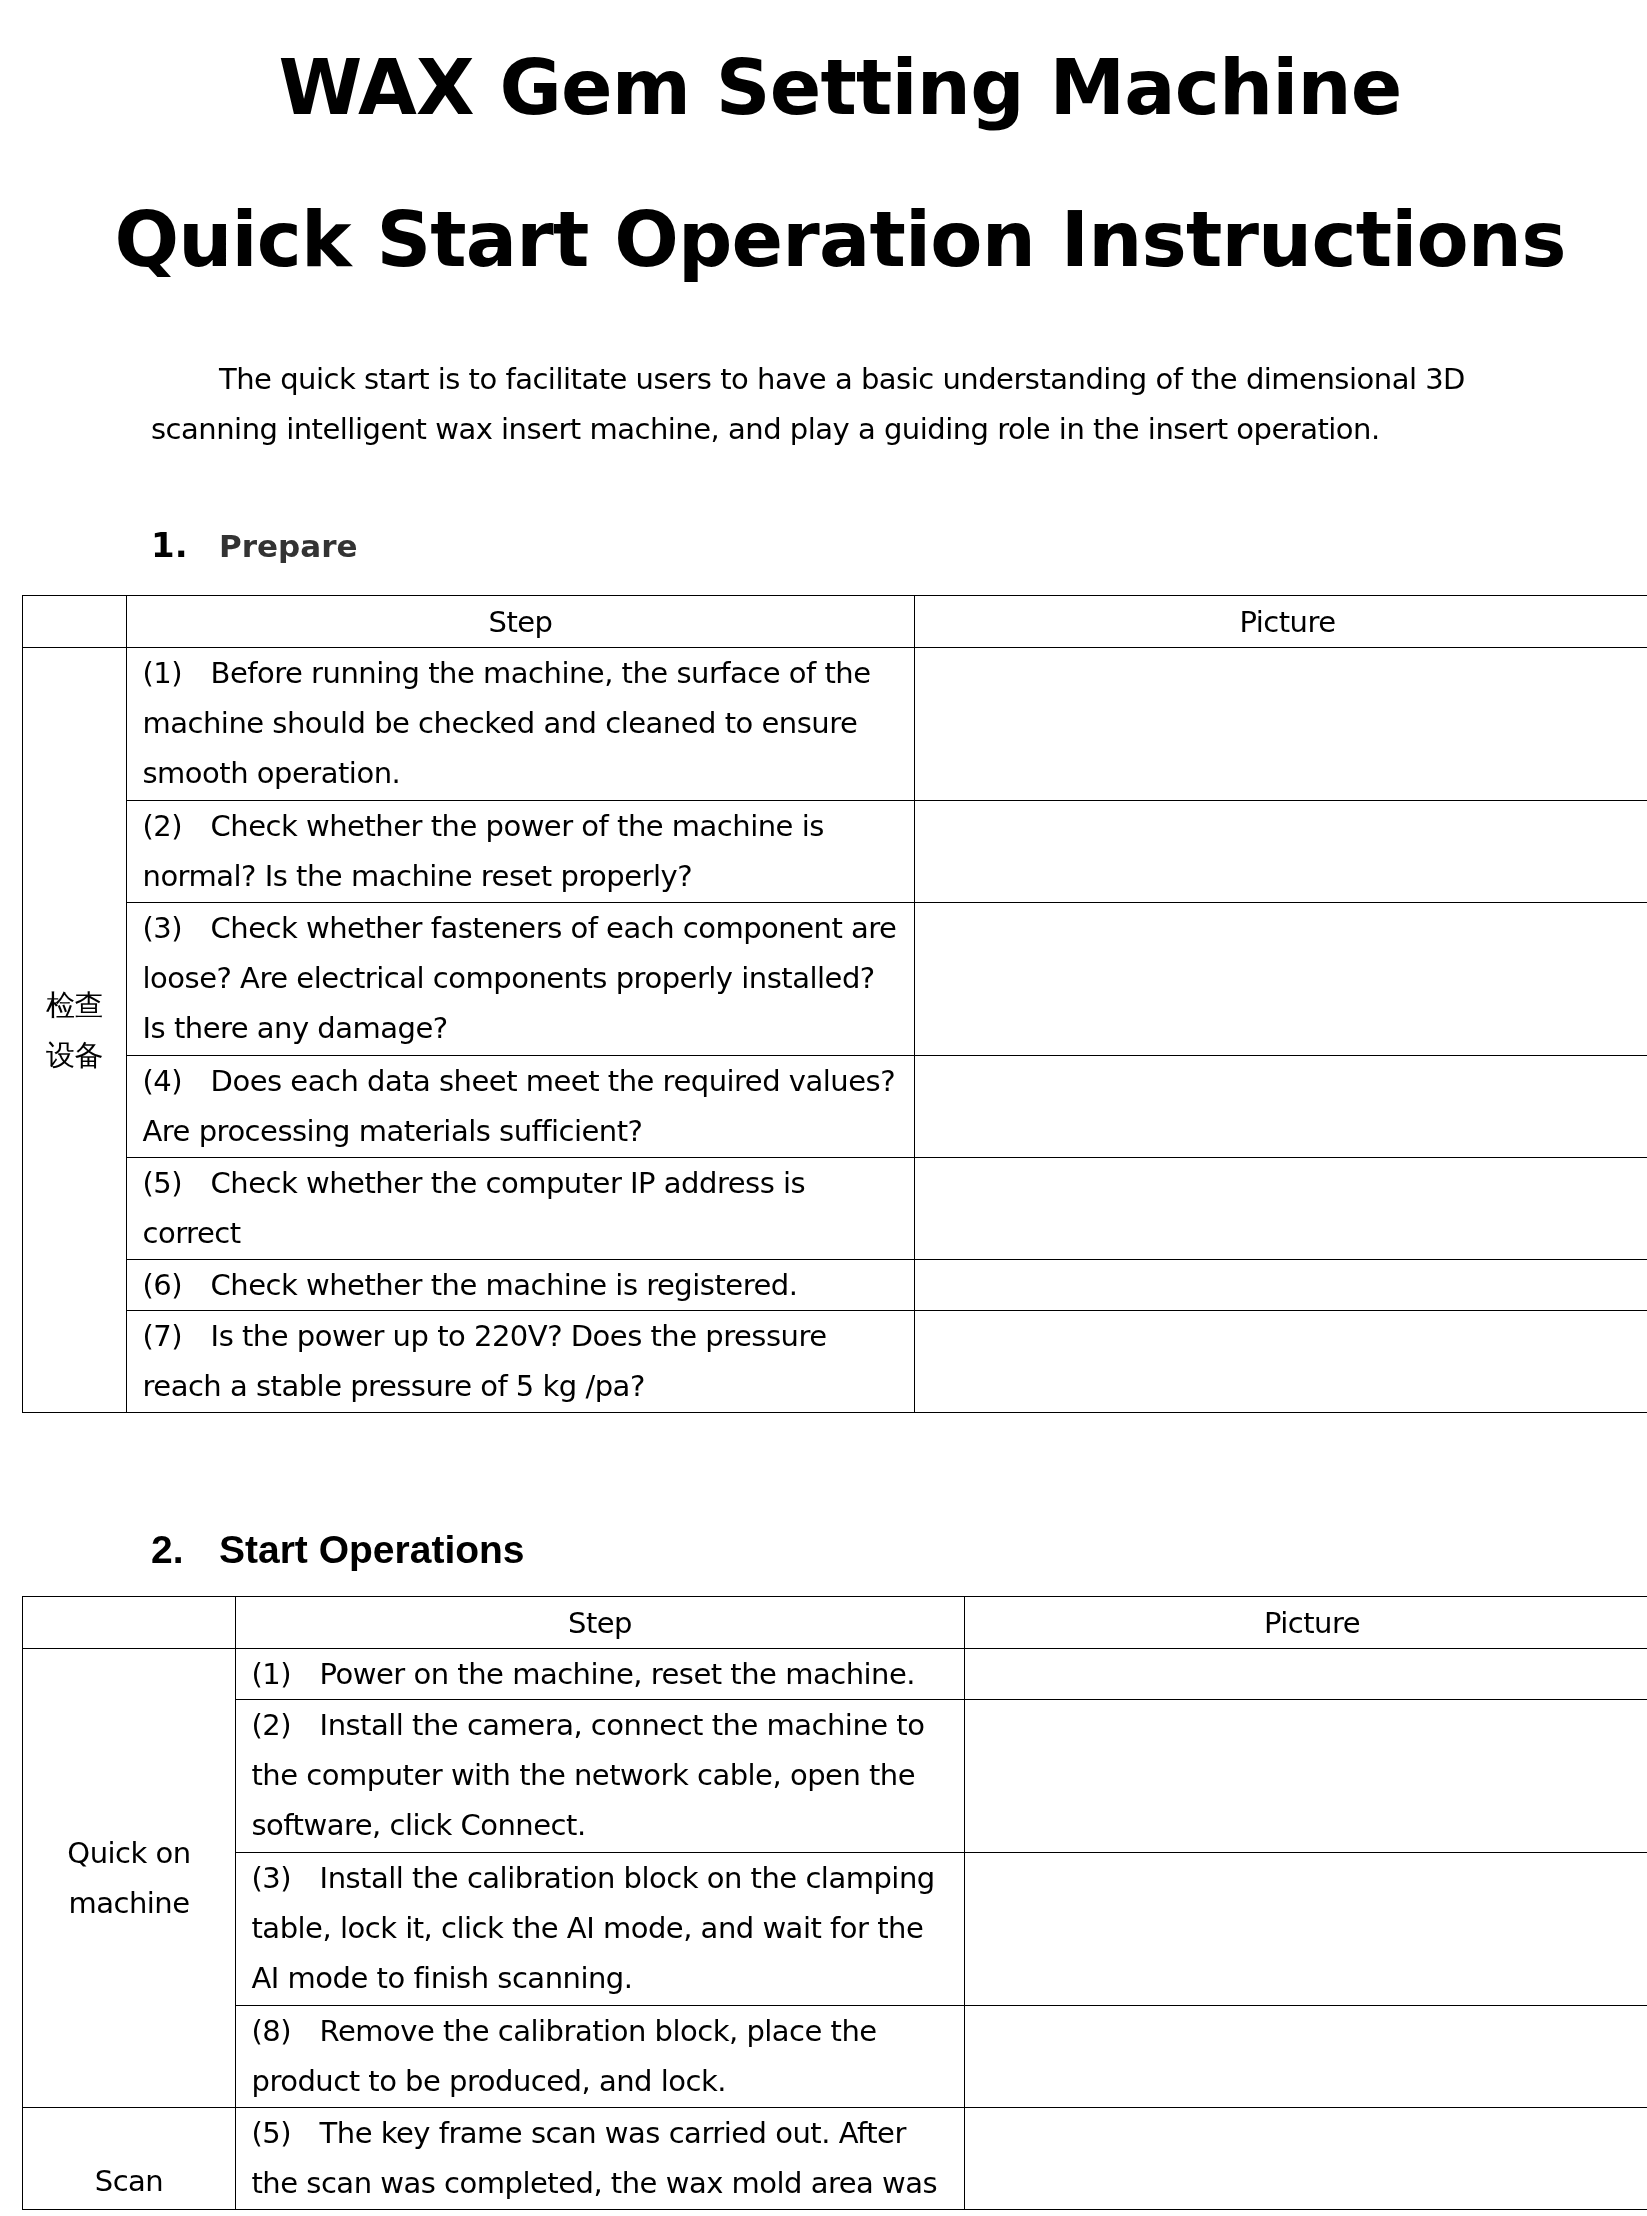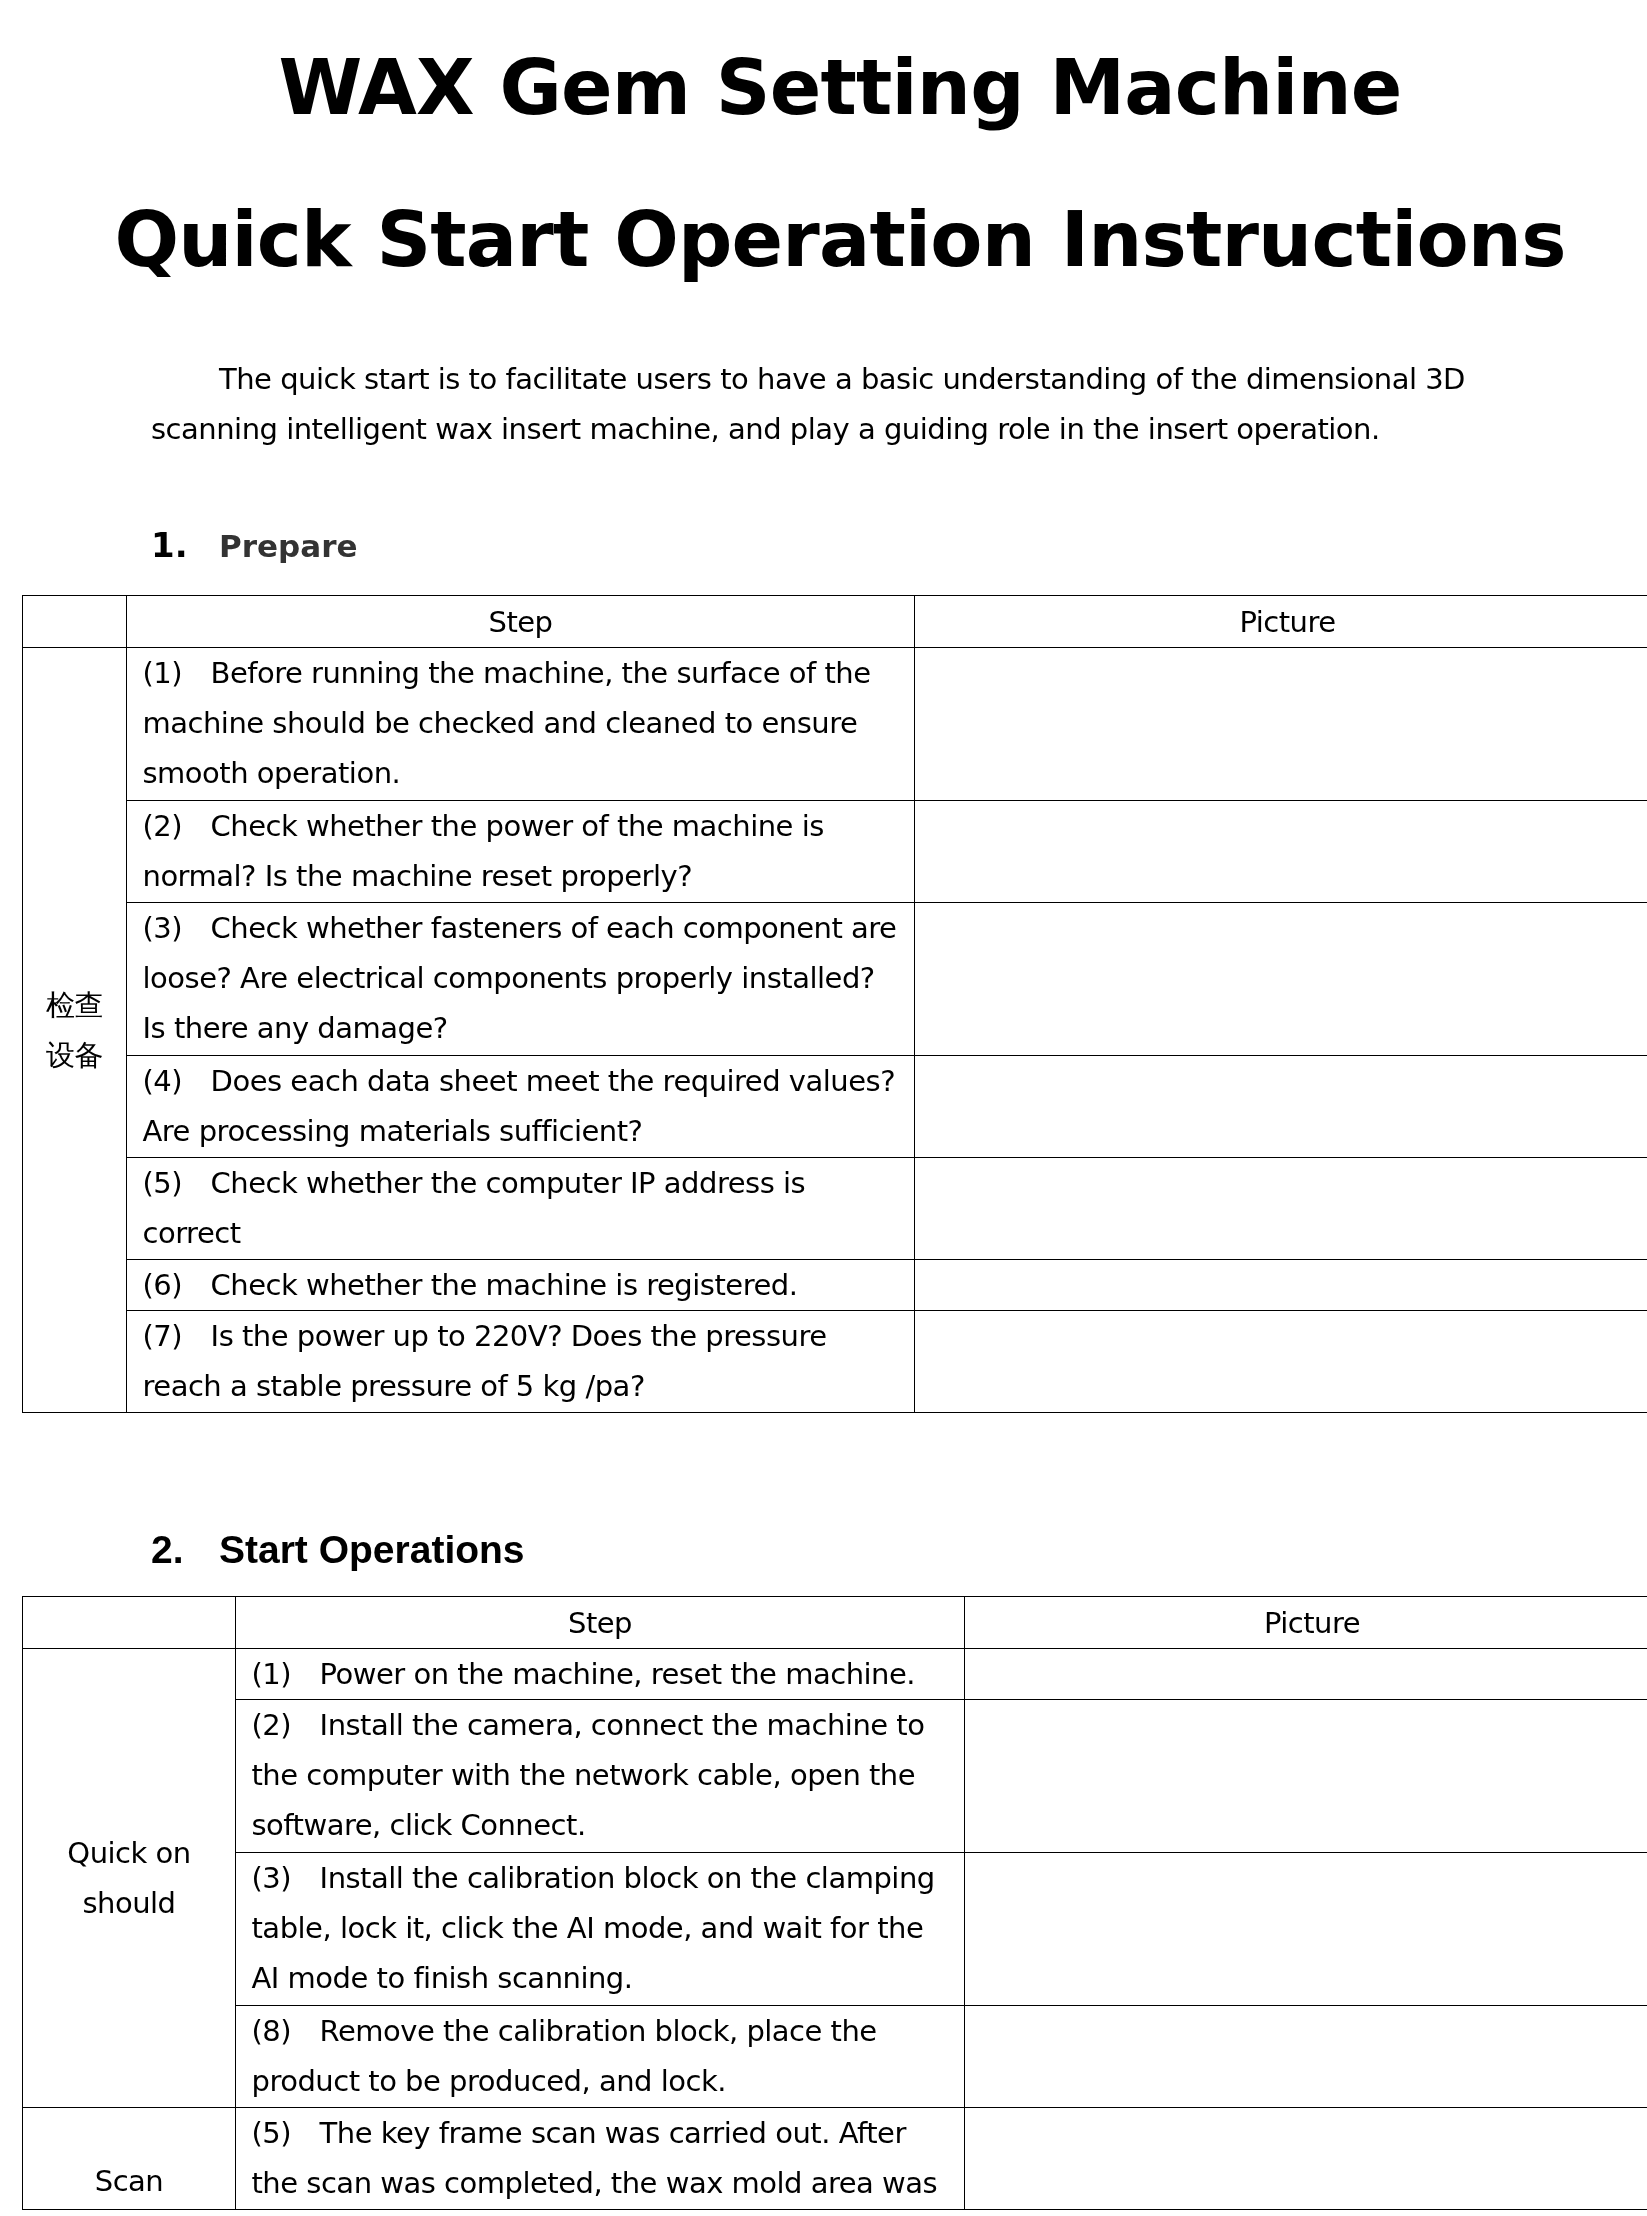--- a/index.html
+++ b/index.html
@@ -119,21 +119,21 @@
   </colgroup>
   <tbody>
       <tr>
     <th></th>
     <th>Step</th>
     <th>Picture</th>
   </tr>
   <tr class="r1">
     <td class="group" rowspan="4">
       <span>Quick on</span><br>
-      <span>should</span>
+      <span>machine</span>
     </td>
     <td>(1) Power on the machine, reset the machine.</td>
     <td class="pic"></td>
   </tr>
   <tr class="r3">
     <td>(2) Install the camera, connect the machine to the computer with the network cable, open the software, click Connect.</td>
     <td class="pic"></td>
   </tr>
   <tr class="r3">
     <td>(3) Install the calibration block on the clamping table, lock it, click the AI mode, and wait for the AI mode to finish scanning.</td>

